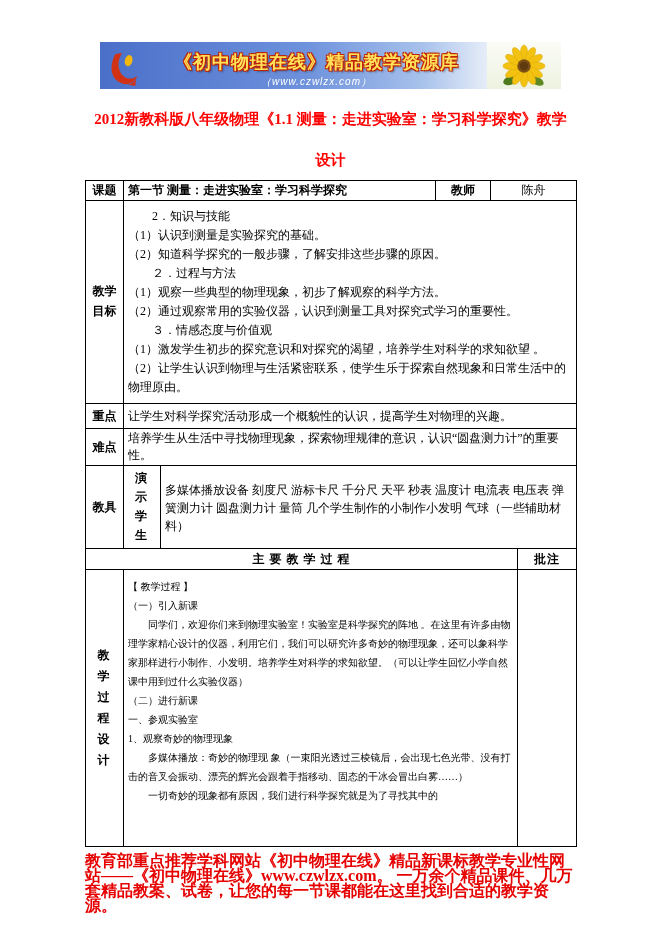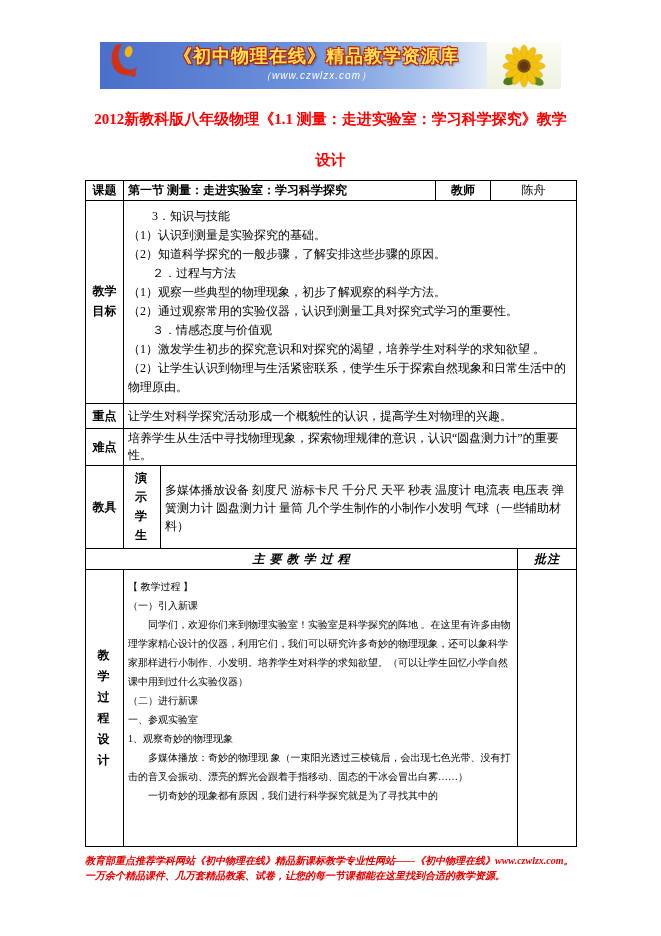--- a/index.html
+++ b/index.html
@@ -5,21 +5,21 @@
   * { margin:0; padding:0; box-sizing:border-box; }
   html,body { background:#ffffff; }
   .page {
     position:relative; width:661px; height:936px; background:#fff;
     font-family:"Liberation Serif","DejaVu Serif",serif; color:#000; overflow:hidden;
   }
 
   
   .banner {
     position:absolute; left:100px; top:42px; width:461px; height:47px;
-    display:flex; align-items:flex-start;
+    display:flex; align-items:flex-end;
     background:linear-gradient(90deg,#4a6fc9 0%,#6e92dc 45%,#a8c2ec 70%,#e6edf8 84%,#f8faf3 100%);
   }
   .logo { width:46px; display:flex; justify-content:center; align-items:center; }
   .banner-center { flex:1; text-align:center; padding-top:2px; }
   .banner-title {
     font-family:"Liberation Sans","DejaVu Sans",sans-serif;
     font-size:18px; font-weight:bold; color:#ffe259; letter-spacing:1px;
     text-shadow:1px 1px 0 #c22000,-1px 1px 0 #c22000,1px -1px 0 #c22000,-1px -1px 0 #c22000,2px 2px 2px rgba(0,0,0,.35);
     white-space:nowrap;
   }
@@ -46,28 +46,28 @@
   tr.r7 { height:277px; }
   .lbl { text-align:center; font-weight:bold;margin-left:20px; }
   .topic-cell { font-weight:bold; padding-left:8px; font-size:13px; }
   .teacher-cell { text-align:center; }
   .content-cell { vertical-align:top; }
   .goals-box { height:192px; overflow:hidden; line-height:19px; padding-top:1px; }
   .tools-text { line-height:18px; padding-top:2px; }
   .v1 { display:inline-block; width:1.15em; line-height:1.6; text-align:left; font-weight:bold; }
   .v1s { line-height:1.75; }
   .v2 { display:inline-block; width:2.3em; line-height:1.65; text-align:center; font-weight:bold; }
-  .process-header-cell { text-align:center; font-weight:bold; font-size:13px; letter-spacing:1px;font-style:italic; }
+  .process-header-cell { text-align:center; font-weight:bold; font-size:13px; letter-spacing:1px; }
   .process-box { height:266px; overflow:hidden; line-height:19px; font-size:10px; padding-top:2px; }
   .indent { text-indent:2em; }
 
   
   .footer {
     position:absolute; left:85px; top:853px; width:492px;
-    color:#e60000; font-size:10px; line-height:15px; font-weight:bold;font-style:italic;
+    color:#e60000; font-size:16px; line-height:15px; font-weight:bold;
   }
 </style>
 </head>
 <body>
 
 <div class="page">
 
   <div class="banner">
     <div class="logo">
       <svg width="32" height="38" viewBox="0 0 34 40">
@@ -126,21 +126,21 @@
       <td class="lbl">教师</td>
       <td class="teacher-cell" colspan="2">陈舟</td>
     </tr>
 
     <tr class="r2">
       <td class="lbl">
         <span class="v2">教学目标</span>
       </td>
       <td class="content-cell" colspan="5">
         <div class="goals-box">
-          <div class="indent">3．知识与技能</div>
+          <div class="indent">2．知识与技能</div>
           <div>（1）认识到测量是实验探究的基础。</div>
           <div>（2）知道科学探究的一般步骤，了解安排这些步骤的原因。</div>
           <div class="indent">２．过程与方法</div>
           <div>（1）观察一些典型的物理现象，初步了解观察的科学方法。</div>
           <div>（2）通过观察常用的实验仪器，认识到测量工具对探究式学习的重要性。</div>
           <div class="indent">３．情感态度与价值观</div>
           <div>（1）激发学生初步的探究意识和对探究的渴望，培养学生对科学的求知欲望 。</div>
           <div>（2）让学生认识到物理与生活紧密联系，使学生乐于探索自然现象和日常生活中的物理原由。</div>
         </div>
       </td>

